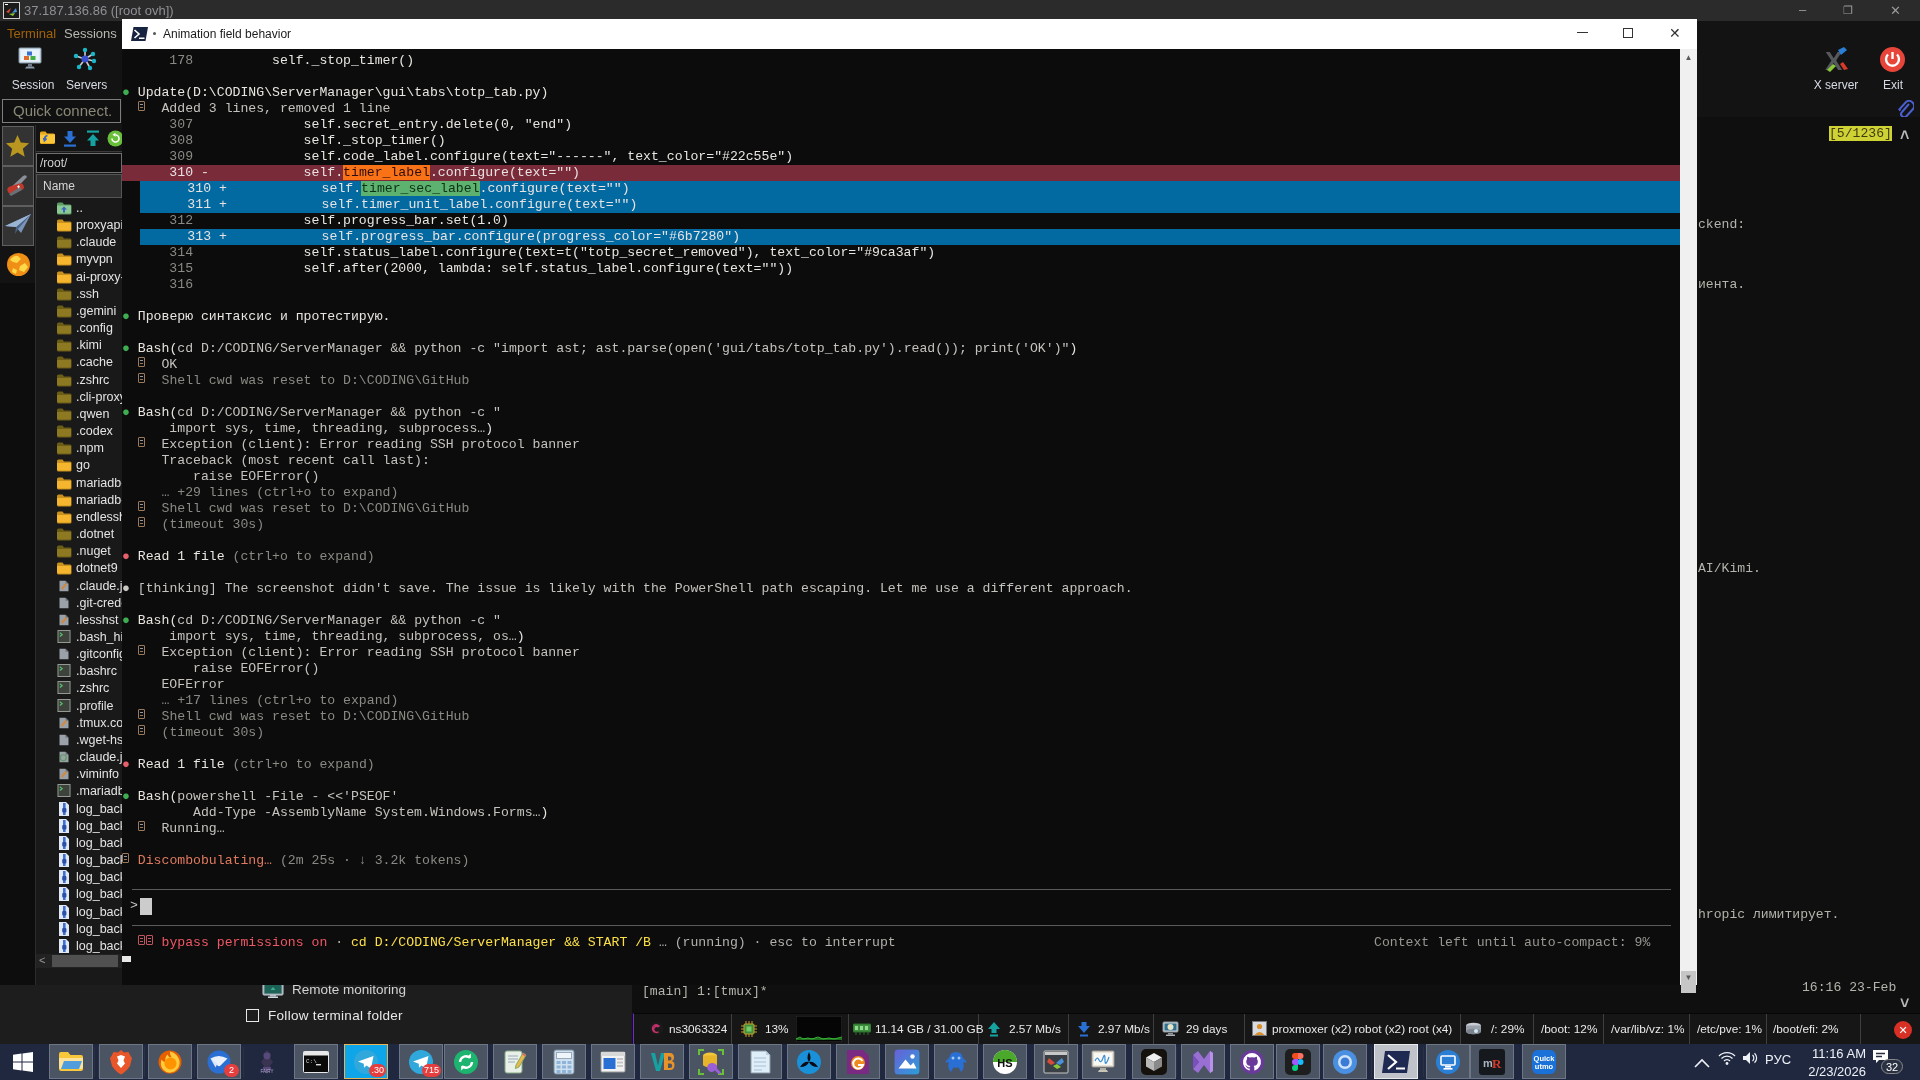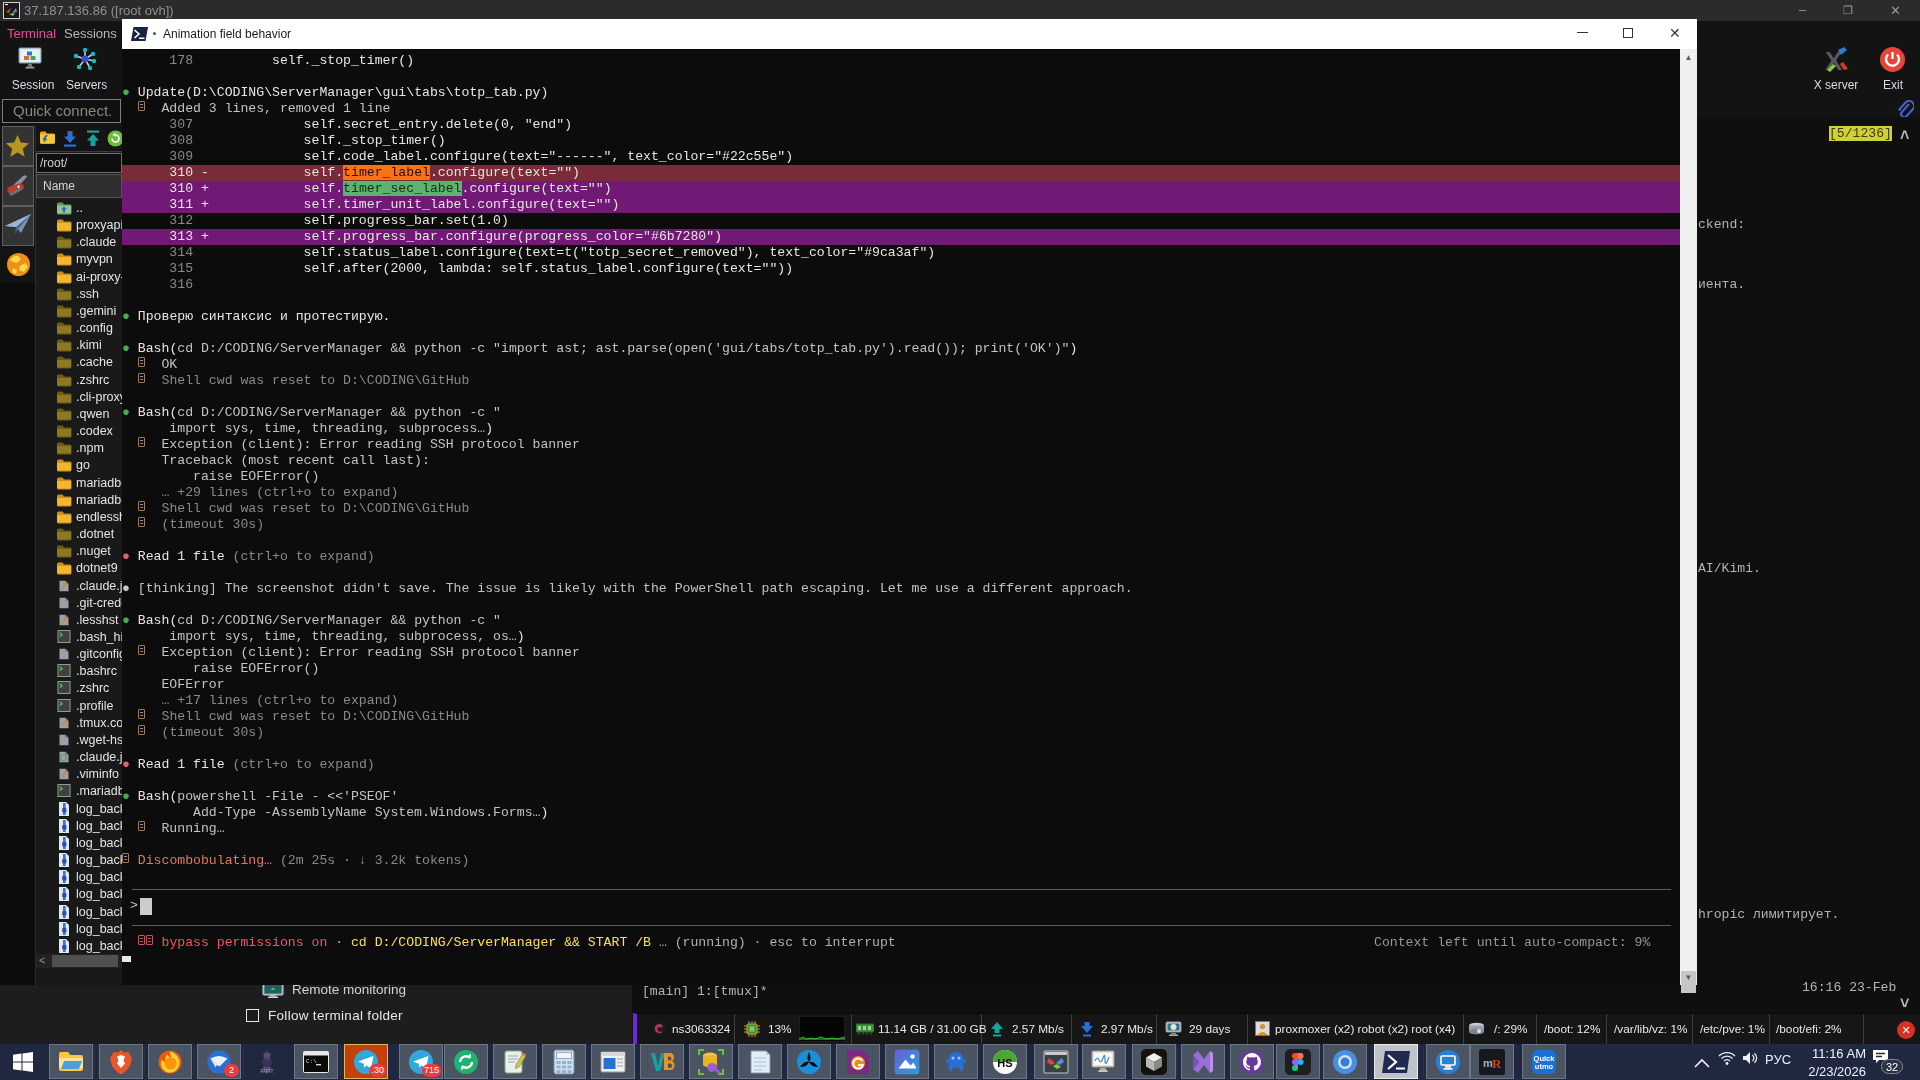--- a/index.html
+++ b/index.html
@@ -6,21 +6,21 @@
 html,body { width:1920px; height:1080px; overflow:hidden; background:#000; }
 body { font-family:"Liberation Sans", sans-serif; position:relative; }
 .abs { position:absolute; }
 .mono { font-family:"Liberation Mono", monospace; }
 
 
 #moba { position:absolute; left:0; top:0; width:1920px; height:1044px; background:#131313; }
 #mtitle { position:absolute; left:0; top:0; width:1920px; height:21px; background:#2b2b2b; }
 #mtitle .t { position:absolute; left:24px; top:3px; font-size:13px; color:#8f9096; }
 #mtitle .wc { position:absolute; top:0px; color:#9a9a9a; font-size:13px; }
-#mmenu { position:absolute; top:26px; font-size:13px; color:#ec4899; }
+#mmenu { position:absolute; top:26px; font-size:13px; color:#a16207; }
 #mmenu2 { position:absolute; top:26px; font-size:13px; color:#b9b9b2; }
 .tblabel { position:absolute; font-size:12px; color:#d7dbe4; text-align:center; }
 
 #qc { position:absolute; left:2px; top:99px; width:119px; height:24px; background:#101010; border:1px solid #7d7d7d; color:#8a8878; font-size:15px; line-height:22px; padding-left:10px; }
 
 .sibox { position:absolute; left:2px; width:32px; height:40px; background:#333333; border:1px solid #5f5f5f; }
 
 #fpanel { position:absolute; left:36px; top:125px; width:596px; height:888px; background:#191919; }
 #ftool { position:absolute; left:0; top:0; width:596px; height:27px; background:#141414; border-bottom:1px solid #3a3a3a;}
 #fpath { position:absolute; left:0px; top:28px; width:86px; height:20px; background:#0e0e0e; border:1px solid #6f6f6f; color:#cfcfcf; font-size:12px; line-height:18px; padding-left:3px; }
@@ -30,38 +30,38 @@
 .frow .nm { position:absolute; left:40px; top:1px; }
 .fic { position:absolute; left:20px; top:1px; width:16px; height:14px; }
 #hscroll { position:absolute; left:0px; top:829px; width:596px; height:14px; background:#222; }
 #hthumb { position:absolute; left:16px; top:1px; width:66px; height:12px; background:#505050; }
 
 #sidebot { position:absolute; left:0px; top:985px; width:632px; height:59px; background:#1d1d1d; }
 
 #mterm { position:absolute; left:632px; top:117px; width:1288px; height:896px; background:#0f0f0f; }
 .mfrag { position:absolute; font-family:"Liberation Mono", monospace; font-size:13.1px; color:#b4b4ac; white-space:pre; }
 
-#sbar { position:absolute; left:633px; top:1013px; width:1287px; height:31px; background:#161616; border-top:1px solid #060606; border-left:4px solid #6d28d9; }
+#sbar { position:absolute; left:633px; top:1013px; width:1287px; height:31px; background:#161616; border-top:1px solid #060606; border-left:1px solid #6d28d9; }
 .seg { position:absolute; top:0; height:30px; border-right:1px solid #3f3f3f; }
 .seg .tx { position:absolute; top:8px; font-size:11.8px; color:#e9e9e9; white-space:nowrap; }
 
 
 #pop { position:absolute; left:122px; top:19px; width:1575px; height:966px; background:#0c0c0c; }
 #ptitle { position:absolute; left:0; top:0; width:1575px; height:30px; background:#ffffff; }
 #ptitle .t { position:absolute; left:41px; top:8px; font-size:12px; color:#1b1b1b; }
 #pbody { position:absolute; left:0; top:30px; width:1558px; height:936px; overflow:hidden; }
 #plines { position:absolute; left:0; top:4px; width:1558px; font-family:"Liberation Mono", monospace; font-size:13.17px; line-height:16px; color:#c6c3be; }
 .ln { height:16px; white-space:pre; }
 .gn { color:#8a8a85; }
 .wh { color:#e9e6e1; }
 .bg { color:#3fae53; }
 .br { color:#e5606b; }
 .bw { color:#cac7c2; }
 .red  { background:#7a2b3a; }
-.grn  { background:#701a75; }
+.grn  { background:#0369a1;margin-left:18px; }
 .red .hl { background:#f97316; color:#2d0d13; }
 .grn .hl { background:#5cb26e; color:#0d3016; }
 .orange { color:#e07a5f; }
 .pink { color:#ef5765; }
 .cyan { color:#fde047; }
 .glyph { display:inline-block; width:7.9px; position:relative; }
 .glyph i { position:absolute; left:0px; top:-11px; width:7px; height:10px; border:1px solid #9a7a5c; border-radius:1px; }
 .glyph i:after { content:""; position:absolute; left:1px; top:2px; width:3px; height:1px; background:#8a9aa8; box-shadow:0 3px 0 #9a7a5c; }
 .rule { position:absolute; left:10px; width:1539px; height:1px; background:#5c5c5c; }
 #pscroll { position:absolute; left:1558px; top:30px; width:17px; height:936px; background:#f0f0f0; }
@@ -757,21 +757,21 @@
         <text x="13" y="25" font-size="4.5" fill="#b0a8d0" text-anchor="middle" font-family="Liberation Sans">FAIRY</text>
       </svg></div>
 <div class="tbtn" style="left:294px;width:44px;background:#4b5463;border-color:#6d7687">
       <svg width="26" height="22" viewBox="0 0 26 22">
         <rect x="0.5" y="0.5" width="25" height="21" rx="1" fill="#0a0a0a" stroke="#e8e8e8"></rect>
         <rect x="0.5" y="0.5" width="25" height="4" fill="#e8e8e8"></rect>
         <text x="3" y="12" font-size="6" fill="#ddd" font-family="Liberation Mono">C:\</text>
         <rect x="13" y="13" width="5" height="1.4" fill="#ddd"></rect>
       </svg>
     </div>
-<div class="tbtn" style="left:344px;width:44px;background:#c2410c;border-color:#e8b45a">
+<div class="tbtn" style="left:344px;width:44px;background:#0ea5e9;border-color:#e8b45a">
       <svg width="26" height="26" viewBox="0 0 26 26">
         <circle cx="13" cy="13" r="12" fill="#31a8dc"></circle>
         <path d="M5 12.5 L20.5 7 L18 19.5 L13.5 16.5 L11 18.8 L10.8 14.8z" fill="#fff"></path>
       </svg>
       <div class="badge">.30</div>
     </div>
 <div class="tbtn" style="left:399px;width:44px;background:#4b5463;border-color:#6d7687">
       <svg width="26" height="26" viewBox="0 0 26 26">
         <circle cx="13" cy="13" r="12" fill="#31a8dc"></circle>
         <path d="M5 12.5 L20.5 7 L18 19.5 L13.5 16.5 L11 18.8 L10.8 14.8z" fill="#fff"></path>

